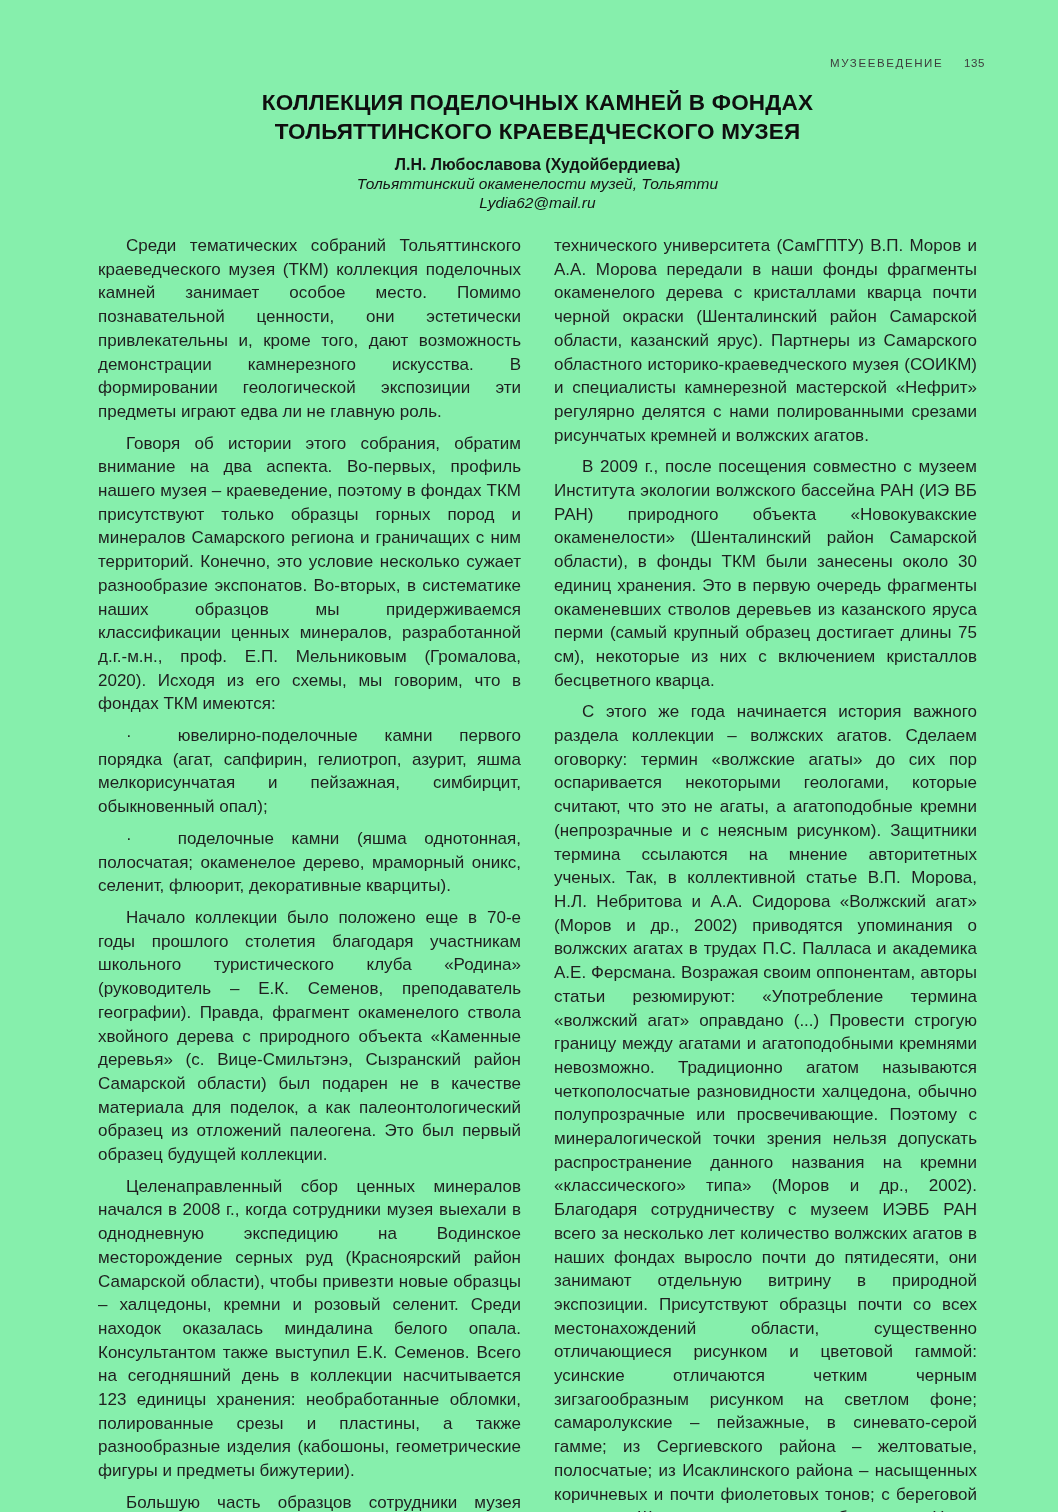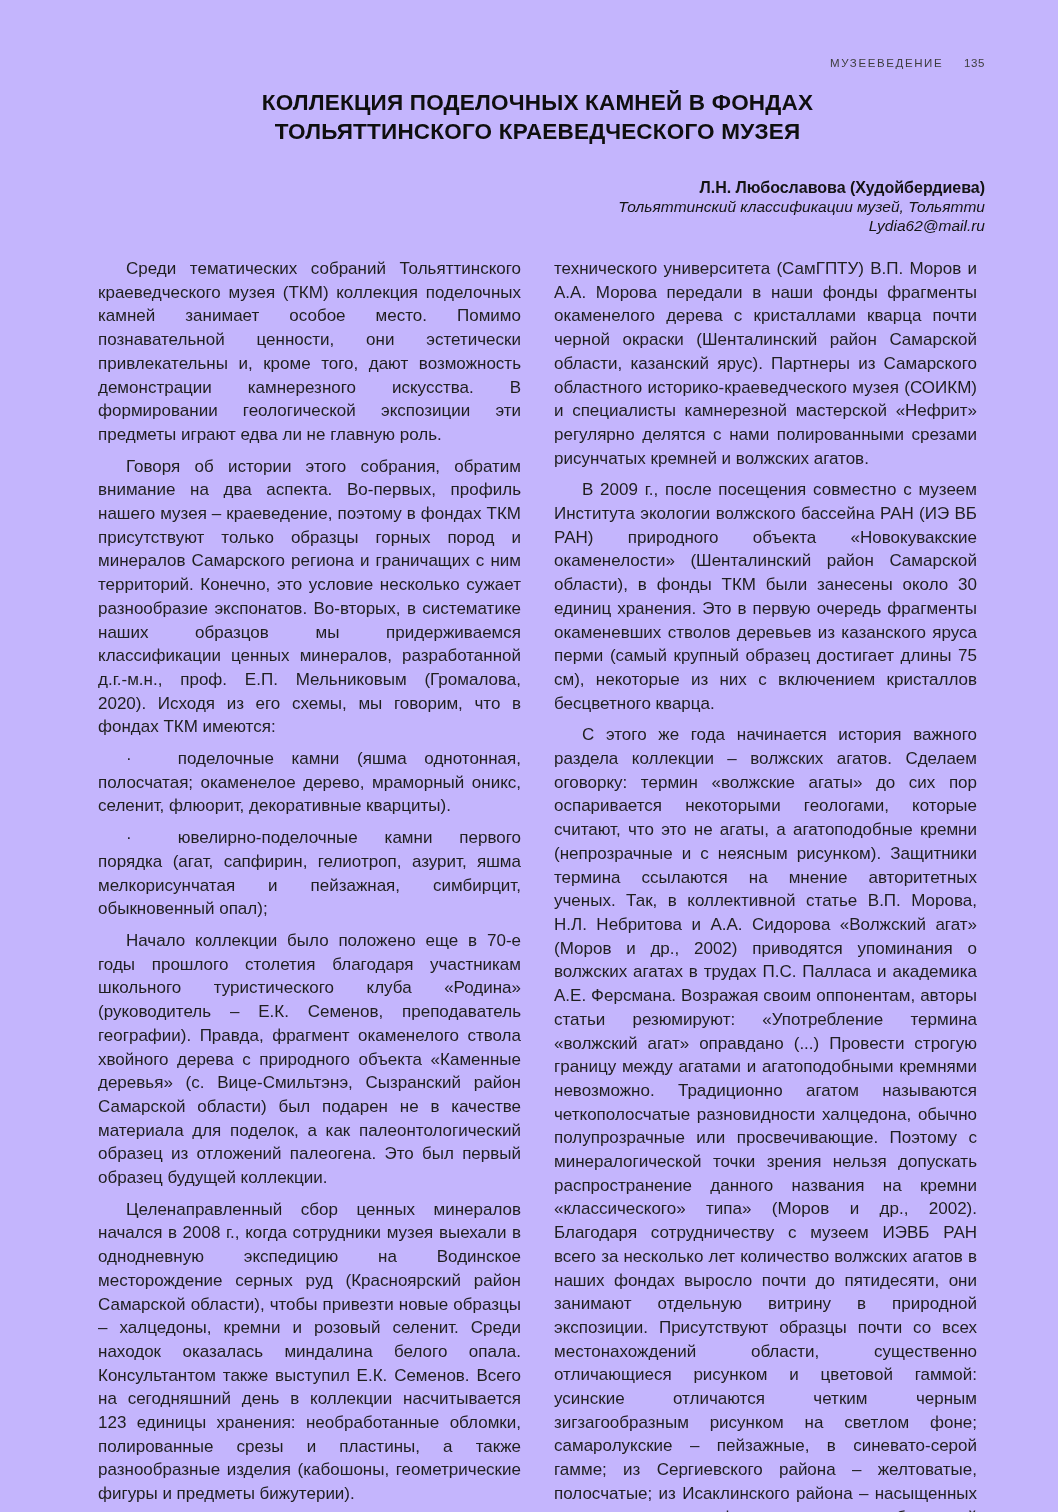--- a/index.html
+++ b/index.html
@@ -5,21 +5,21 @@
   html, body {
     margin: 0;
     padding: 0;
     background: #e8e8e8;
   }
   .page {
     position: relative;
     width: 1058px;
     height: 1512px;
     margin: 0 auto;
-    background: #c4b5fd;
+    background: #86efac;
     box-sizing: border-box;
     padding: 56px 73px 40px 90px;
     overflow: hidden;
     font-family: "Liberation Sans", "DejaVu Sans", sans-serif;
     color: #1c1c1c;
   }
   .running-head {
     text-align: right;
     font-size: 11.5px;
     line-height: 14px;
@@ -35,22 +35,22 @@
   .title {
     margin: 18px 0 0 0;
     text-align: center;
     font-size: 22.5px;
     line-height: 29px;
     font-weight: bold;
     color: #0f0f0f;
     letter-spacing: 0.2px;
   }
   .byline {
-    margin-top: 32px;
-    text-align: right;
+    margin-top: 9px;
+    text-align: center;
     font-size: 15.5px;
     line-height: 19px;
     color: #141414;
   }
   .byline .author {
     font-weight: bold;
     font-size: 16px;
   }
   .byline .affiliation,
   .byline .email {
@@ -90,31 +90,31 @@
     <span class="page-number">135</span>
   </header>
 
   <h1 class="title">
     <span>КОЛЛЕКЦИЯ ПОДЕЛОЧНЫХ КАМНЕЙ В ФОНДАХ</span><br>
     <span>ТОЛЬЯТТИНСКОГО КРАЕВЕДЧЕСКОГО МУЗЕЯ</span>
   </h1>
 
   <div class="byline">
     <div class="author">Л.Н. Любославова (Худойбердиева)</div>
-    <div class="affiliation">Тольяттинский классификации музей, Тольятти</div>
+    <div class="affiliation">Тольяттинский окаменелости музей, Тольятти</div>
     <div class="email">Lydia62@mail.ru</div>
   </div>
 
   <main class="columns">
 
     <section class="col">
       <p class="para indent">Среди тематических собраний Тольяттинского краеведческого музея (ТКМ) коллекция поделочных камней занимает особое место. Помимо познавательной ценности, они эстетически привлекательны и, кроме того, дают возможность демонстрации камнерезного искусства. В формировании геологической экспозиции эти предметы играют едва ли не главную роль.</p>
       <p class="para indent">Говоря об истории этого собрания, обратим внимание на два аспекта. Во-первых, профиль нашего музея – краеведение, поэтому в фондах ТКМ присутствуют только образцы горных пород и минералов Самарского региона и граничащих с ним территорий. Конечно, это условие несколько сужает разнообразие экспонатов. Во-вторых, в систематике наших образцов мы придерживаемся классификации ценных минералов, разработанной д.г.-м.н., проф. Е.П. Мельниковым (Громалова, 2020). Исходя из его схемы, мы говорим, что в фондах ТКМ имеются:</p>
+      <p class="para bullet"><span class="dot">·</span><span>ювелирно-поделочные камни первого порядка (агат, сапфирин, гелиотроп, азурит, яшма мелкорисунчатая и пейзажная, симбирцит, обыкновенный опал);</span></p>
       <p class="para bullet"><span class="dot">·</span><span>поделочные камни (яшма однотонная, полосчатая; окаменелое дерево, мраморный оникс, селенит, флюорит, декоративные кварциты).</span></p>
-      <p class="para bullet"><span class="dot">·</span><span>ювелирно-поделочные камни первого порядка (агат, сапфирин, гелиотроп, азурит, яшма мелкорисунчатая и пейзажная, симбирцит, обыкновенный опал);</span></p>
       <p class="para indent">Начало коллекции было положено еще в 70-е годы прошлого столетия благодаря участникам школьного туристического клуба «Родина» (руководитель – Е.К. Семенов, преподаватель географии). Правда, фрагмент окаменелого ствола хвойного дерева с природного объекта «Каменные деревья» (с. Вице-Смильтэнэ, Сызранский район Самарской области) был подарен не в качестве материала для поделок, а как палеонтологический образец из отложений палеогена. Это был первый образец будущей коллекции.</p>
       <p class="para indent">Целенаправленный сбор ценных минералов начался в 2008 г., когда сотрудники музея выехали в однодневную экспедицию на Водинское месторождение серных руд (Красноярский район Самарской области), чтобы привезти новые образцы – халцедоны, кремни и розовый селенит. Среди находок оказалась миндалина белого опала. Консультантом также выступил Е.К. Семенов. Всего на сегодняшний день в коллекции насчитывается 123 единицы хранения: необработанные обломки, полированные срезы и пластины, а также разнообразные изделия (кабошоны, геометрические фигуры и предметы бижутерии).</p>
       <p class="para indent">Большую часть образцов сотрудники музея получили в ходе совместных экспедиций с коллегами из других музеев и образовательных учреждений, а также в качестве подарков. Так, в 2018 г. коллеги из Самарского государственного</p>
     </section>
 
     <section class="col">
       <p class="para cont">технического университета (СамГПТУ) В.П. Моров и А.А. Морова передали в наши фонды фрагменты окаменелого дерева с кристаллами кварца почти черной окраски (Шенталинский район Самарской области, казанский ярус). Партнеры из Самарского областного историко-краеведческого музея (СОИКМ) и специалисты камнерезной мастерской «Нефрит» регулярно делятся с нами полированными срезами рисунчатых кремней и волжских агатов.</p>
       <p class="para indent">В 2009 г., после посещения совместно с музеем Института экологии волжского бассейна РАН (ИЭ ВБ РАН) природного объекта «Новокувакские окаменелости» (Шенталинский район Самарской области), в фонды ТКМ были занесены около 30 единиц хранения. Это в первую очередь фрагменты окаменевших стволов деревьев из казанского яруса перми (самый крупный образец достигает длины 75 см), некоторые из них с включением кристаллов бесцветного кварца.</p>
       <p class="para indent">С этого же года начинается история важного раздела коллекции – волжских агатов. Сделаем оговорку: термин «волжские агаты» до сих пор оспаривается некоторыми геологами, которые считают, что это не агаты, а агатоподобные кремни (непрозрачные и с неясным рисунком). Защитники термина ссылаются на мнение авторитетных ученых. Так, в коллективной статье В.П. Морова, Н.Л. Небритова и А.А. Сидорова «Волжский агат» (Моров и др., 2002) приводятся упоминания о волжских агатах в трудах П.С. Палласа и академика А.Е. Ферсмана. Возражая своим оппонентам, авторы статьи резюмируют: «Употребление термина «волжский агат» оправдано (...) Провести строгую границу между агатами и агатоподобными кремнями невозможно. Традиционно агатом называются четкополосчатые разновидности халцедона, обычно полупрозрачные или просвечивающие. Поэтому с минералогической точки зрения нельзя допускать распространение данного названия на кремни «классического» типа» (Моров и др., 2002). Благодаря сотрудничеству с музеем ИЭВБ РАН всего за несколько лет количество волжских агатов в наших фондах выросло почти до пятидесяти, они занимают отдельную витрину в природной экспозиции. Присутствуют образцы почти со всех местонахождений области, существенно отличающиеся рисунком и цветовой гаммой: усинские отличаются четким черным зигзагообразным рисунком на светлом фоне; самаролукские – пейзажные, в синевато-серой гамме; из Сергиевского района – желтоватые, полосчатые; из Исаклинского района – насыщенных коричневых и почти фиолетовых тонов; с береговой зоны р. Шунгут – красные и багровые. Наша гордость – агатовые желваки: «Ермак», весом около 10 кг (Самарская Лука) и «Водоворот» с р. Усы.</p>
     </section>

